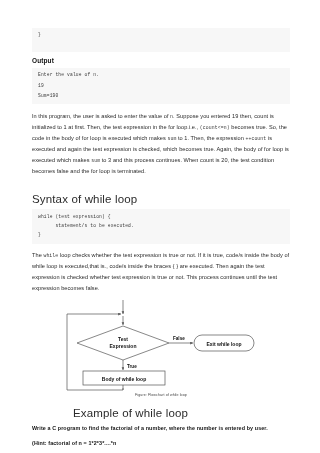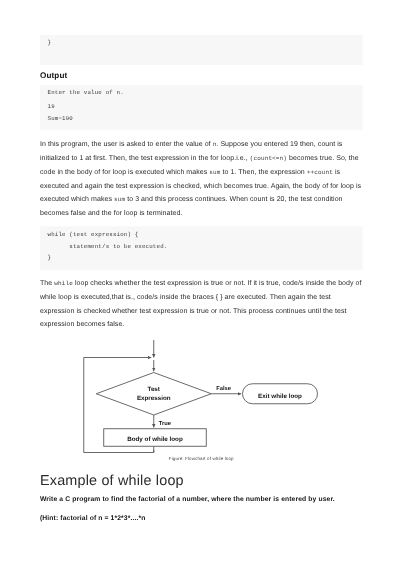--- a/index.html
+++ b/index.html
@@ -71,21 +71,21 @@
   }
 
   
   h2.section-heading {
     font-size: 11.5px;
     font-weight: normal;
     color: #2b2b2b;
     margin: 16px 0 3px 0;
     letter-spacing: 0.15px;
   }
-  h2.section-heading.example { margin-top: 10px; }
+  h2.section-heading.example { margin-top: 10px; margin-left: 41px; }
 
   .exercise {
     font-size: 5.4px;
     font-weight: bold;
     line-height: 2.0;
     color: #141414;
     margin: 4px 0 0 0;
     letter-spacing: 0.1px;
   }
 
@@ -114,20 +114,21 @@
 
   <pre class="code-block code-top">}</pre>
 
   <div class="output-label">Output</div>
   <pre class="code-block code-output">Enter the value of n.
 19
 Sum=190</pre>
 
   <p class="body-text"><span>In this program, the user is asked to enter the value of </span><code class="inline">n</code><span>. Suppose you entered 19 then, count is initialized to 1 at first. Then, the test expression in the for loop.i.e., </span><code class="inline">(count&lt;=</code><code class="inline">n)</code><span> becomes true. So, the code in the body of for loop is executed which makes </span><code class="inline">sum</code><span> to 1. Then, the expression </span><code class="inline">++count</code><span> is executed and again the test expression is checked, which becomes true. Again, the body of for loop is executed which makes </span><code class="inline">sum</code><span> to 3 and this process continues. When count is 20, the test condition becomes false and the for loop is terminated.</span></p>
 
+  <h2 class="section-heading">Syntax of while loop</h2>
   <pre class="code-block">while (test expression) {
       statement/s to be executed.
 }</pre>
 
   <p class="body-text tight"><span>The </span><code class="inline">while</code><span> loop checks whether the  test expression is true or not. If it is true, code/s inside the body of while loop is executed,that is., code/s inside the braces { } are executed. Then again the test expression is checked whether test expression is true or not. This process continues until the test expression becomes false.</span></p>
 
   <div class="flowchart-wrap">
     <svg width="200" height="92" viewBox="0 0 200 92">
       <defs>
         <marker id="arrow" markerWidth="5" markerHeight="5" refX="4" refY="2" orient="auto">

